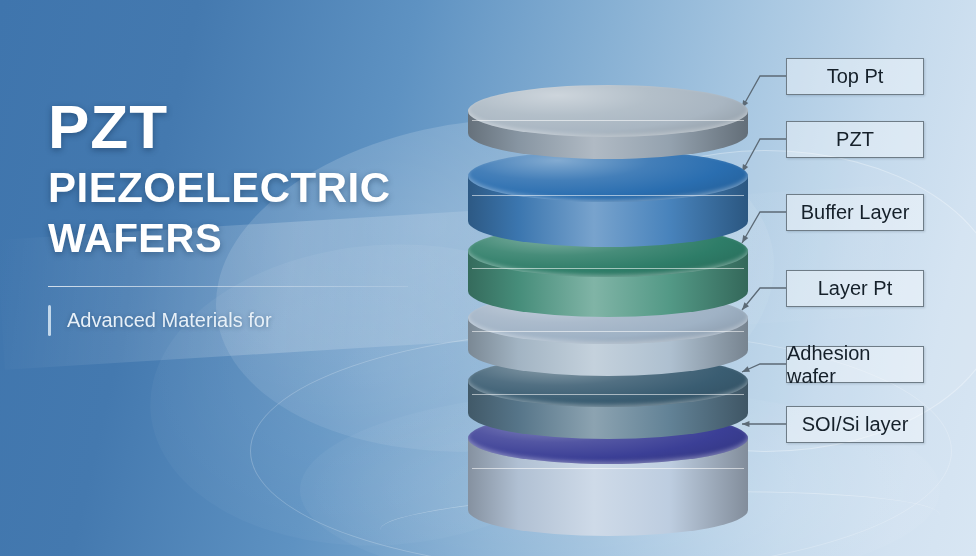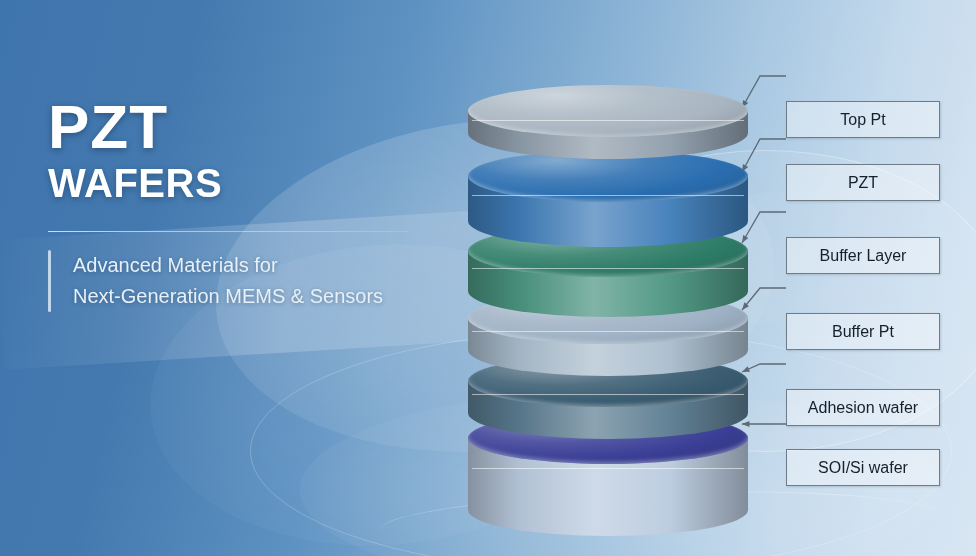--- a/index.html
+++ b/index.html
@@ -115,21 +115,20 @@
   }
   .divider {
     margin-top: 24px;
     width: 360px;
     height: 1px;
     background: linear-gradient(90deg, rgba(255,255,255,0.75), rgba(255,255,255,0.12));
   }
   .sub-wrap {
     display: flex;
     margin-top: 18px;
-    gap: 6px;
   }
   .accent-bar {
     width: 3px;
     background: rgba(215,232,246,0.85);
     margin-right: 16px;
     border-radius: 2px;
   }
   .sub-lines { }
   .sub-line {
     font-size: 20px;
@@ -161,59 +160,58 @@
     position: absolute;
     left: 4px; right: 4px;
     height: 1px;
     background: rgba(255,255,255,0.55);
   }
 
   
   .label {
     position: absolute;
     left: 786px;
-    width: 154px;
+    width: 138px;
     height: 37px;
     box-sizing: border-box;
     border: 1px solid #6e7c87;
     background: rgba(255,255,255,0.38);
     display: flex;
     align-items: center;
     justify-content: center;
-    font-size: 16px;
+    font-size: 20px;
     color: #15202a;
     box-shadow: 1px 1px 2px rgba(30,50,70,0.18);
-    margin-top: 43px;
   }
   .leaders { position: absolute; left: 0; top: 0; }
 </style>
 </head>
 <body>
 
 <div class="stage">
 
   <div class="bg-layer">
     <div class="bg-ell ell-a"></div>
     <div class="bg-ell ell-b"></div>
     <div class="bg-ell ell-c"></div>
     <div class="ell-ring"></div>
     <div class="ell-ring2"></div>
     <div class="sheen"></div>
     <div class="floor-line"></div>
   </div>
 
   <div class="text-block">
     <div class="t-pzt">PZT</div>
+    <div class="t-piezo">PIEZOELECTRIC</div>
     <div class="t-wafers">WAFERS</div>
     <div class="divider"></div>
     <div class="sub-wrap">
       <div class="accent-bar"></div>
       <div class="sub-lines">
         <div class="sub-line">Advanced Materials for</div>
-        <div class="sub-line">Next-Generation MEMS &amp; Sensors</div>
       </div>
     </div>
   </div>
 
   <div class="stack" id="stack">
       <div class="disc" style="top: 85px; height: 74px; z-index: 20;">
         <div class="side" style="top: 26px; height: 48px; background: linear-gradient(90deg, rgb(102, 113, 123) 0%, rgb(135, 149, 162) 18%, rgb(176, 186, 196) 45%, rgb(148, 162, 175) 72%, rgb(99, 110, 120) 100%);"></div>
         <div class="top" style="background: radial-gradient(at 32% 20%, rgb(205, 213, 220) 0%, rgb(179, 191, 201) 34%, rgb(169, 182, 194) 62%, rgb(135, 146, 155) 100%); box-shadow: rgba(255, 255, 255, 0.35) 0px -2px 4px inset;"></div>
         <div class="rim" style="top: 35px;"></div>
       </div>
@@ -258,18 +256,18 @@
         <polygon points="742,372 747.5838351864786,366.2710572868771 749.994156314082,371.6942798239848" fill="#5c6a76" stroke="none"></polygon>
         <path d="M786,424 H760 L742,424"></path>
         <polygon points="742,424 749.4293170846121,421.03263624469616 749.4293170846121,426.96736375530384" fill="#5c6a76" stroke="none"></polygon>
       </g>
   </svg>
 
   <div id="callouts">
       <div class="label" style="top: 58px;">Top Pt</div>
       <div class="label" style="top: 121px;">PZT</div>
       <div class="label" style="top: 194px; text-align: center;">Buffer Layer</div>
-      <div class="label" style="top: 270px;">Buffer Pt</div>
+      <div class="label" style="top: 270px;">Layer Pt</div>
       <div class="label" style="top: 346px;">Adhesion wafer</div>
-      <div class="label" style="top: 406px;">SOI/Si wafer</div>
+      <div class="label" style="top: 406px;">SOI/Si layer</div>
     </div>
 
 </div>
 
 </body></html>

